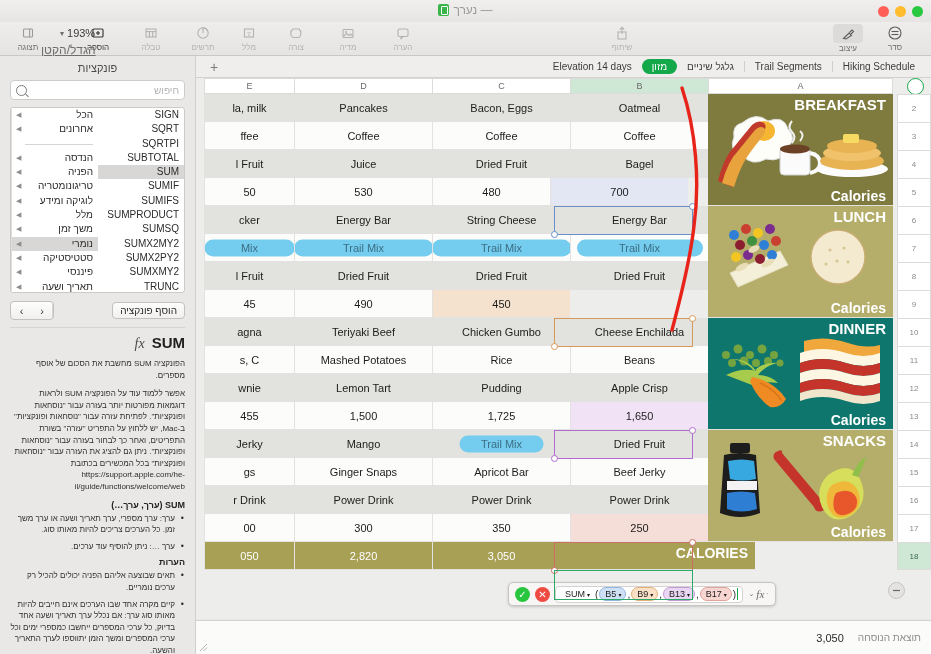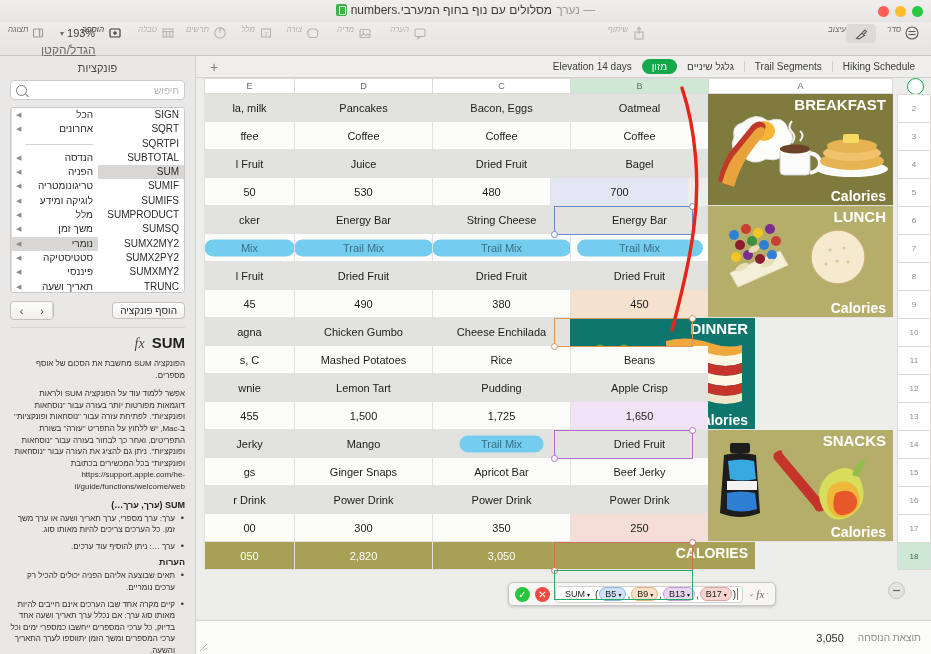--- a/index.html
+++ b/index.html
@@ -44,22 +44,22 @@
     border:1.3px solid #fff; border-radius:1px;
   }
 
   
   .toolbar {
     position: absolute; top: 22px; left: 0; width: 931px; height: 34px;
     background: linear-gradient(#eeedeb, #e6e4e2);
     border-bottom: 1px solid #c9c8c6;
   }
   .tb-item {
-    position: absolute; top: 2px; display: flex; flex-direction: row;
-    align-items: flex-start; width: 56px; cursor: default; font-style: italic;
+    position: absolute; top: 2px; display: flex; flex-direction: column;
+    align-items: center; width: 56px; cursor: default;
   }
   .tb-ico {
     width: 22px; height: 18px; display: flex; align-items: center;
     justify-content: center; color: #5c5c5c;
   }
   .tb-ico svg { display: block; }
   .tb-lbl { font-size: 8px; color: #6e6e6e; margin-top: 1px; white-space: nowrap; }
   .tb-item.dim .tb-ico, .tb-item.dim .tb-lbl { color: #b4b3b1; }
   .tb-item.active .tb-ico {
     background: #dcdbd9; border-radius: 4px; width: 30px; height: 19px;
@@ -323,21 +323,20 @@
   }
 </style>
 </head>
 <body>
 
 <div class="app">
 
   <div class="titlebar">
     <div class="doc-title">
       <span class="edited">— נערך</span>
-      <span>מסלולים עם נוף בחוף המערבי.numbers</span>
       <span class="lock-badge"></span>
     </div>
     <div class="traffic">
       <span class="dot g"></span>
       <span class="dot y"></span>
       <span class="dot r"></span>
     </div>
   </div>
 
   <div class="toolbar">
@@ -686,26 +685,26 @@
       <div class="grow">
         <div class="cell even" style="width:90px">l Fruit</div>
         <div class="cell even" style="width:138px">Dried Fruit</div>
         <div class="cell even" style="width:138px">Dried Fruit</div>
         <div class="cell even" style="width:138px">Dried Fruit</div>
       </div>
 
       <div class="grow">
         <div class="cell odd" style="width:90px">45</div>
         <div class="cell odd" style="width:138px">490</div>
-        <div class="cell odd" style="width:138px">380</div>
         <div class="cell odd" style="width:138px;background:#f5e2ce">450</div>
       </div>
 
       <div class="grow">
         <div class="cell even" style="width:90px">agna</div>
+        <div class="cell even" style="width:138px">Teriyaki Beef</div>
         <div class="cell even" style="width:138px">Chicken Gumbo</div>
         <div class="cell even" style="width:138px">Cheese Enchilada</div>
         <div class="cell imgcell" style="width:185px;height:112px;background:#0f766e">
           <span>DINNER</span>
           <svg width="176" height="86" viewBox="0 0 176 86" style="position:absolute;left:4px;bottom:14px">
             <path d="M92 12 q20 -6 44 2 q18 6 32 2 l0 12 q-16 6 -34 0 q-22 -8 -42 -2z" fill="#f0a83c"></path>
             <path d="M88 24 q22 -8 46 0 q18 6 34 0 l0 10 q-16 6 -34 0 q-24 -8 -46 0z" fill="#fdf6e3"></path>
             <path d="M88 34 q22 -8 46 0 q18 6 34 0 l0 10 q-16 6 -34 0 q-24 -8 -46 0z" fill="#c4342a"></path>
             <path d="M88 44 q22 -8 46 0 q18 6 34 0 l0 10 q-16 6 -34 0 q-24 -8 -46 0z" fill="#fdf6e3"></path>
             <path d="M88 54 q22 -8 46 0 q18 6 34 0 l0 10 q-16 6 -34 0 q-24 -8 -46 0z" fill="#c4342a"></path>

